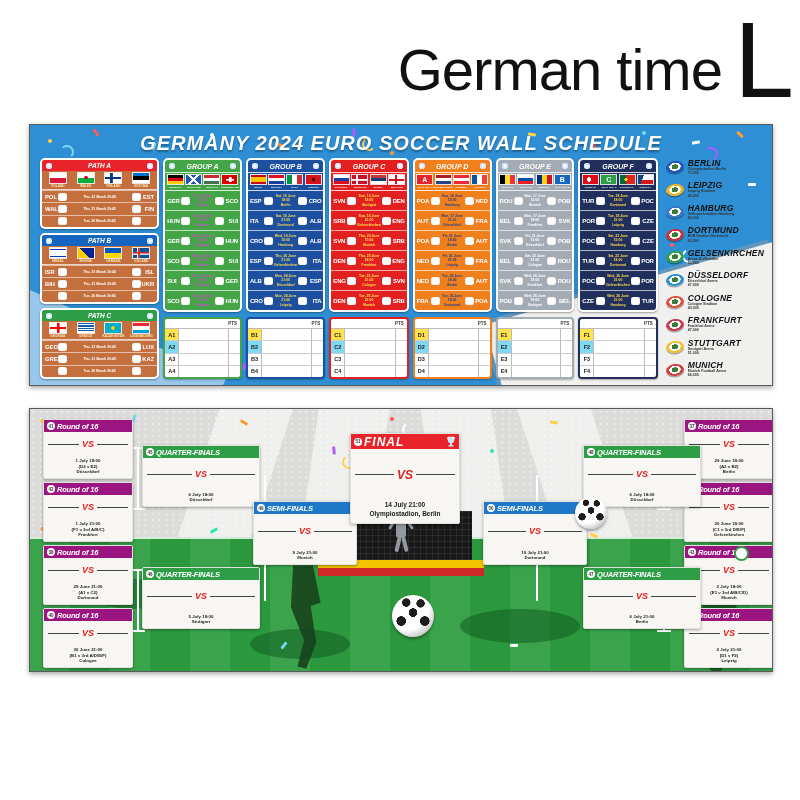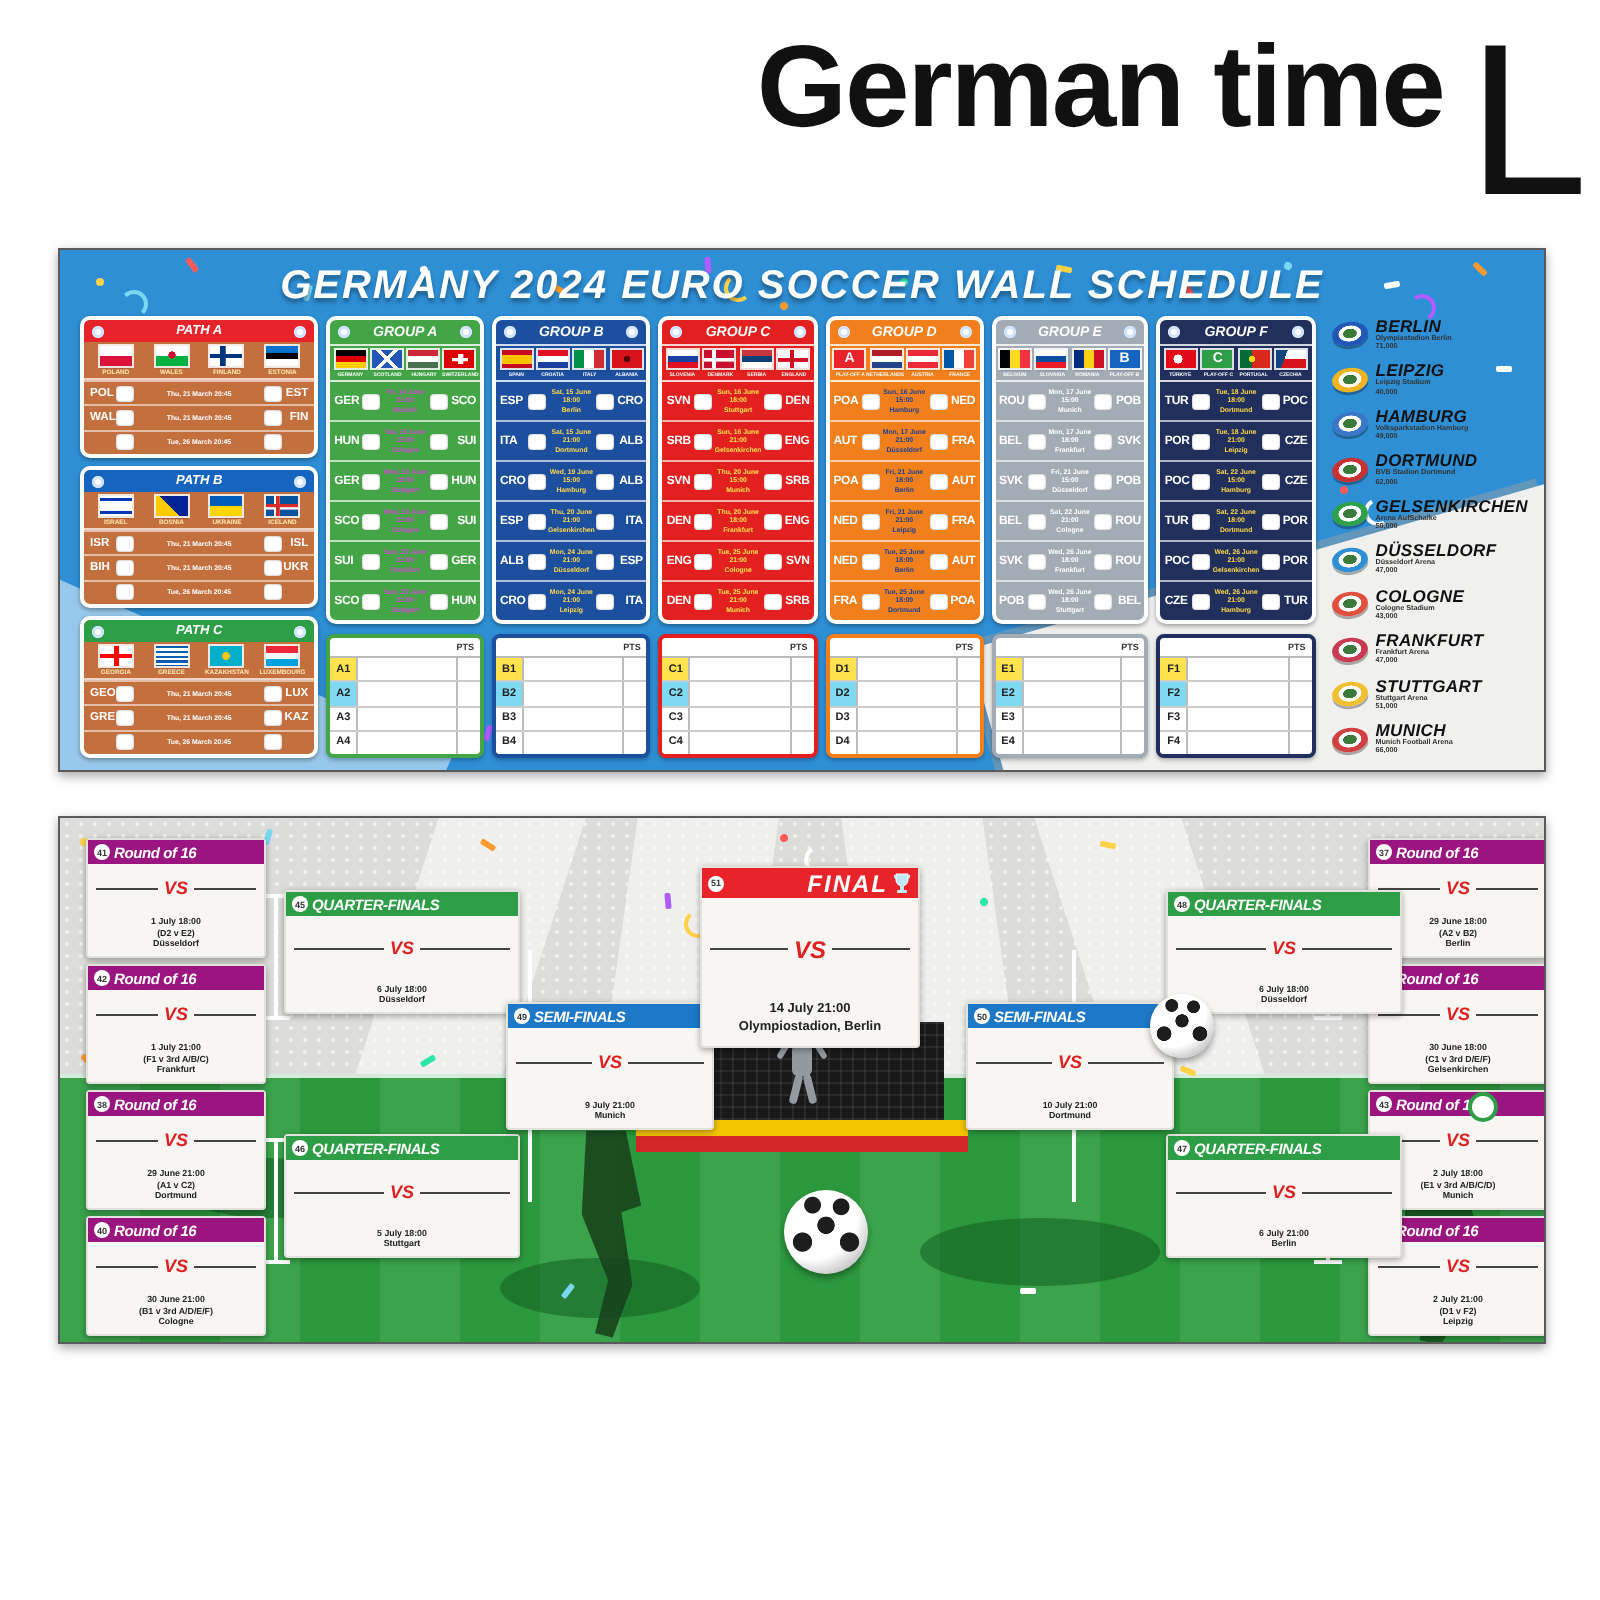--- a/index.html
+++ b/index.html
@@ -1,19 +1,19 @@
 <!DOCTYPE html>
 <html><head>
 <meta charset="utf-8">
 <style>
   html,body{margin:0;padding:0;}
   body{width:800px;height:800px;background:#fff;font-family:"Liberation Sans",sans-serif;position:relative;overflow:hidden;}
   
   .product-title{position:absolute;top:10px;right:6px;display:flex;align-items:flex-start;gap:12px;color:#111;}
-  .pt-text{font-size:58px;font-weight:700;letter-spacing:-1px;}
+  .pt-text{font-size:58px;font-weight:400;letter-spacing:-1px;margin-top:26px;}
   .pt-size{font-size:108px;font-weight:400;line-height:.92;}
   
   .banner{position:absolute;left:29px;width:742px;border:1px solid #5a5a5a;box-shadow:0 2px 5px rgba(0,0,0,.35);overflow:hidden;}
   .top-banner{top:124px;height:260px;background:#2e8fd5;}
   .bottom-banner{top:408px;height:262px;background:#dcdcda;}
   .layer{position:absolute;inset:0;pointer-events:none;}
   .conf{position:absolute;border-radius:1px;}
   .conf.dot{border-radius:50%;}
   .curl{position:absolute;border:2.5px solid;border-radius:50%;border-bottom-color:transparent!important;border-left-color:transparent!important;background:transparent!important;}
   
@@ -136,21 +136,21 @@
   .bline{position:absolute;background:#fff;z-index:1;}
   
   .ko-box{position:absolute;background:#f7f6f2;border:1px solid #e2e1dc;border-radius:2px;box-shadow:0 1px 3px rgba(0,0,0,.35);z-index:2;display:flex;flex-direction:column;}
   .ko-head{height:12px;display:flex;align-items:center;gap:2px;padding:0 3px;color:#fff;font-weight:700;font-style:italic;}
   .ko-head.purple{background:#9a157f;}
   .ko-head.green{background:#2e9e46;}
   .ko-head.blue{background:#1e78c8;}
   .ko-head.red{background:#e8232a;height:15px;}
   .ko-badge{width:8px;height:8px;border-radius:50%;background:#fff;color:#333;font-size:4.5px;font-weight:700;font-style:normal;display:flex;align-items:center;justify-content:center;flex:none;}
   .ko-label{font-size:7.5px;white-space:nowrap;letter-spacing:-.2px;}
-  .final-label{font-size:12px;letter-spacing:1px;flex:1;text-align:right;}
+  .final-label{font-size:12px;letter-spacing:1px;flex:1;text-align:left;}
   .ko-vs{flex:1;display:flex;align-items:center;justify-content:center;gap:3px;padding:0 4px;}
   .vs-line{flex:1;height:1.5px;background:#444;}
   .vs-text{color:#e02020;font-size:9px;font-weight:700;font-style:italic;}
   .final-box .vs-text{font-size:12px;}
   .ko-foot{display:flex;flex-direction:column;text-align:center;font-size:4.4px;font-weight:700;color:#222;line-height:1.3;padding:1px 2px 3px;}
   .final-box .ko-foot{font-size:6.5px;padding-bottom:5px;}
   .r16-col{position:absolute;top:10px;display:flex;flex-direction:column;gap:3px;}
   .r16-col.left{left:13px;}
   .r16-col.right{left:654px;}
   .r16-box{position:relative;width:88px;height:58px;}

